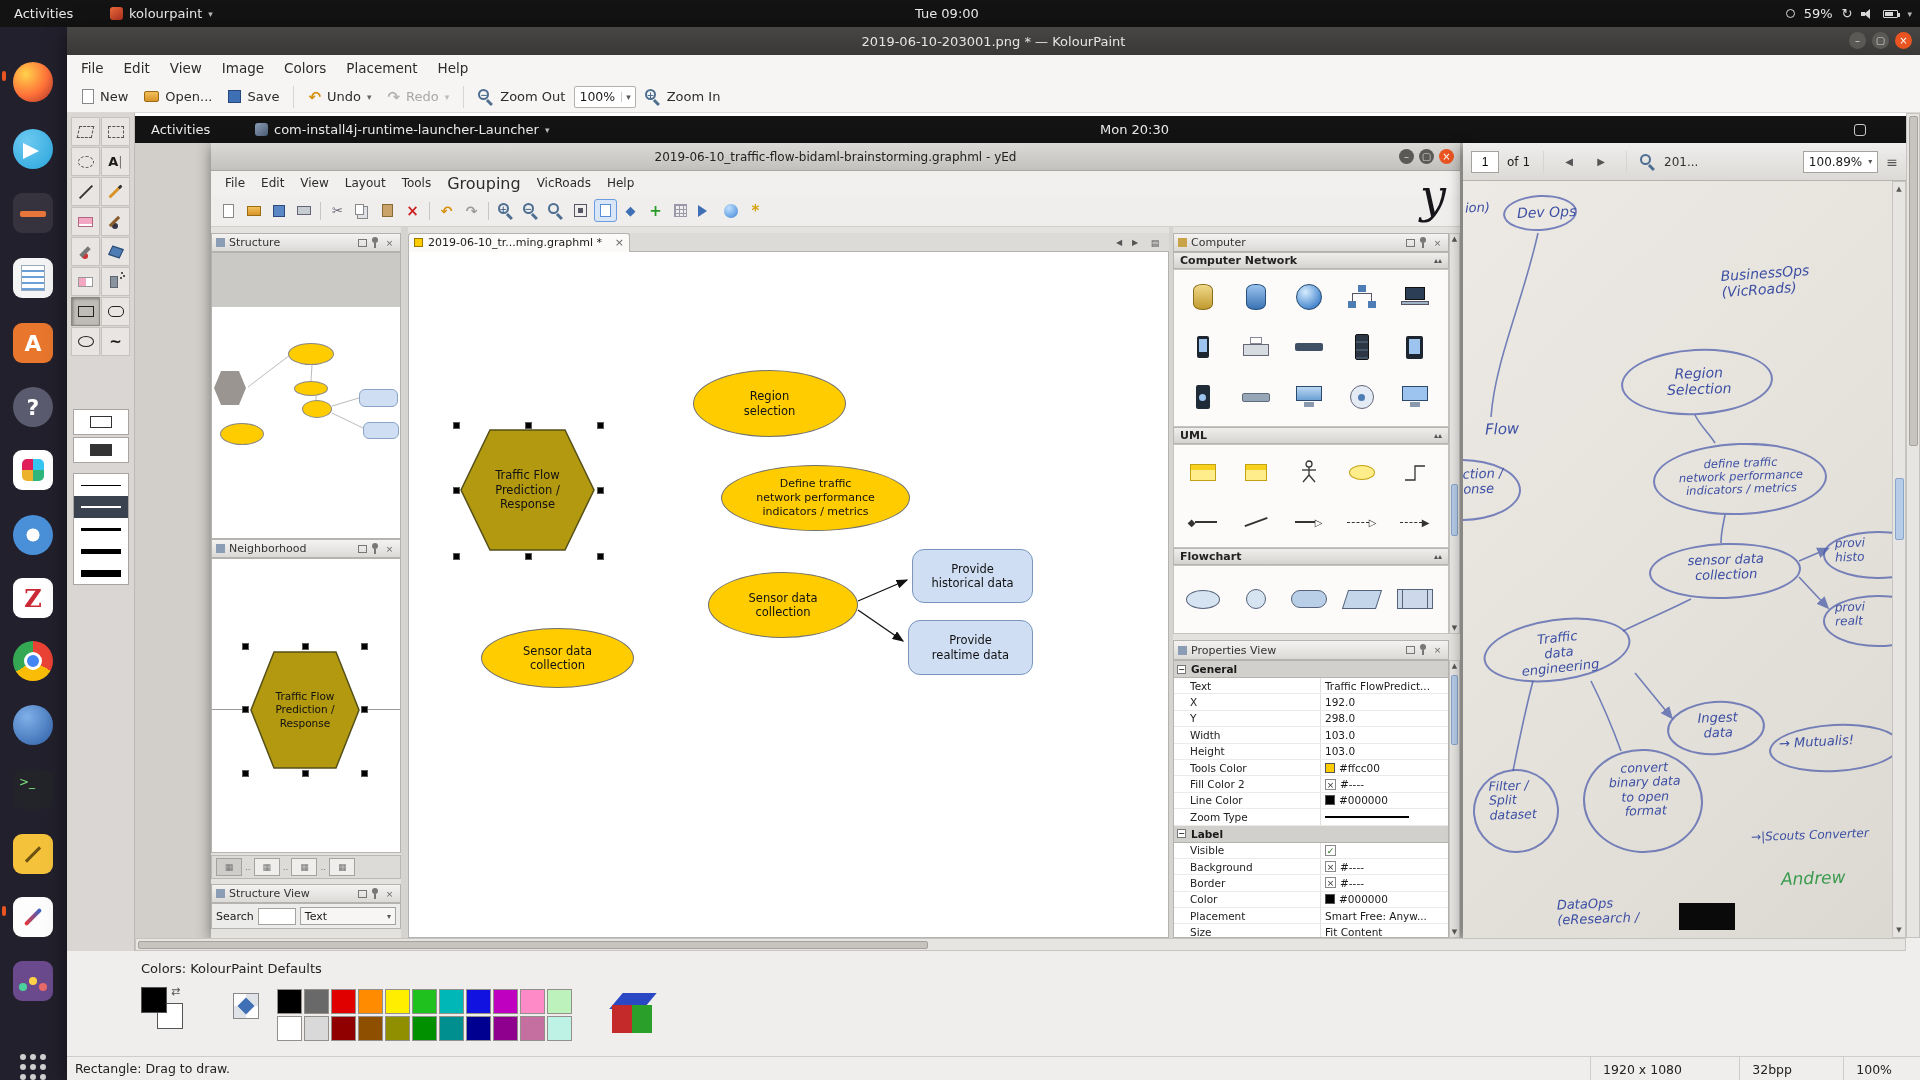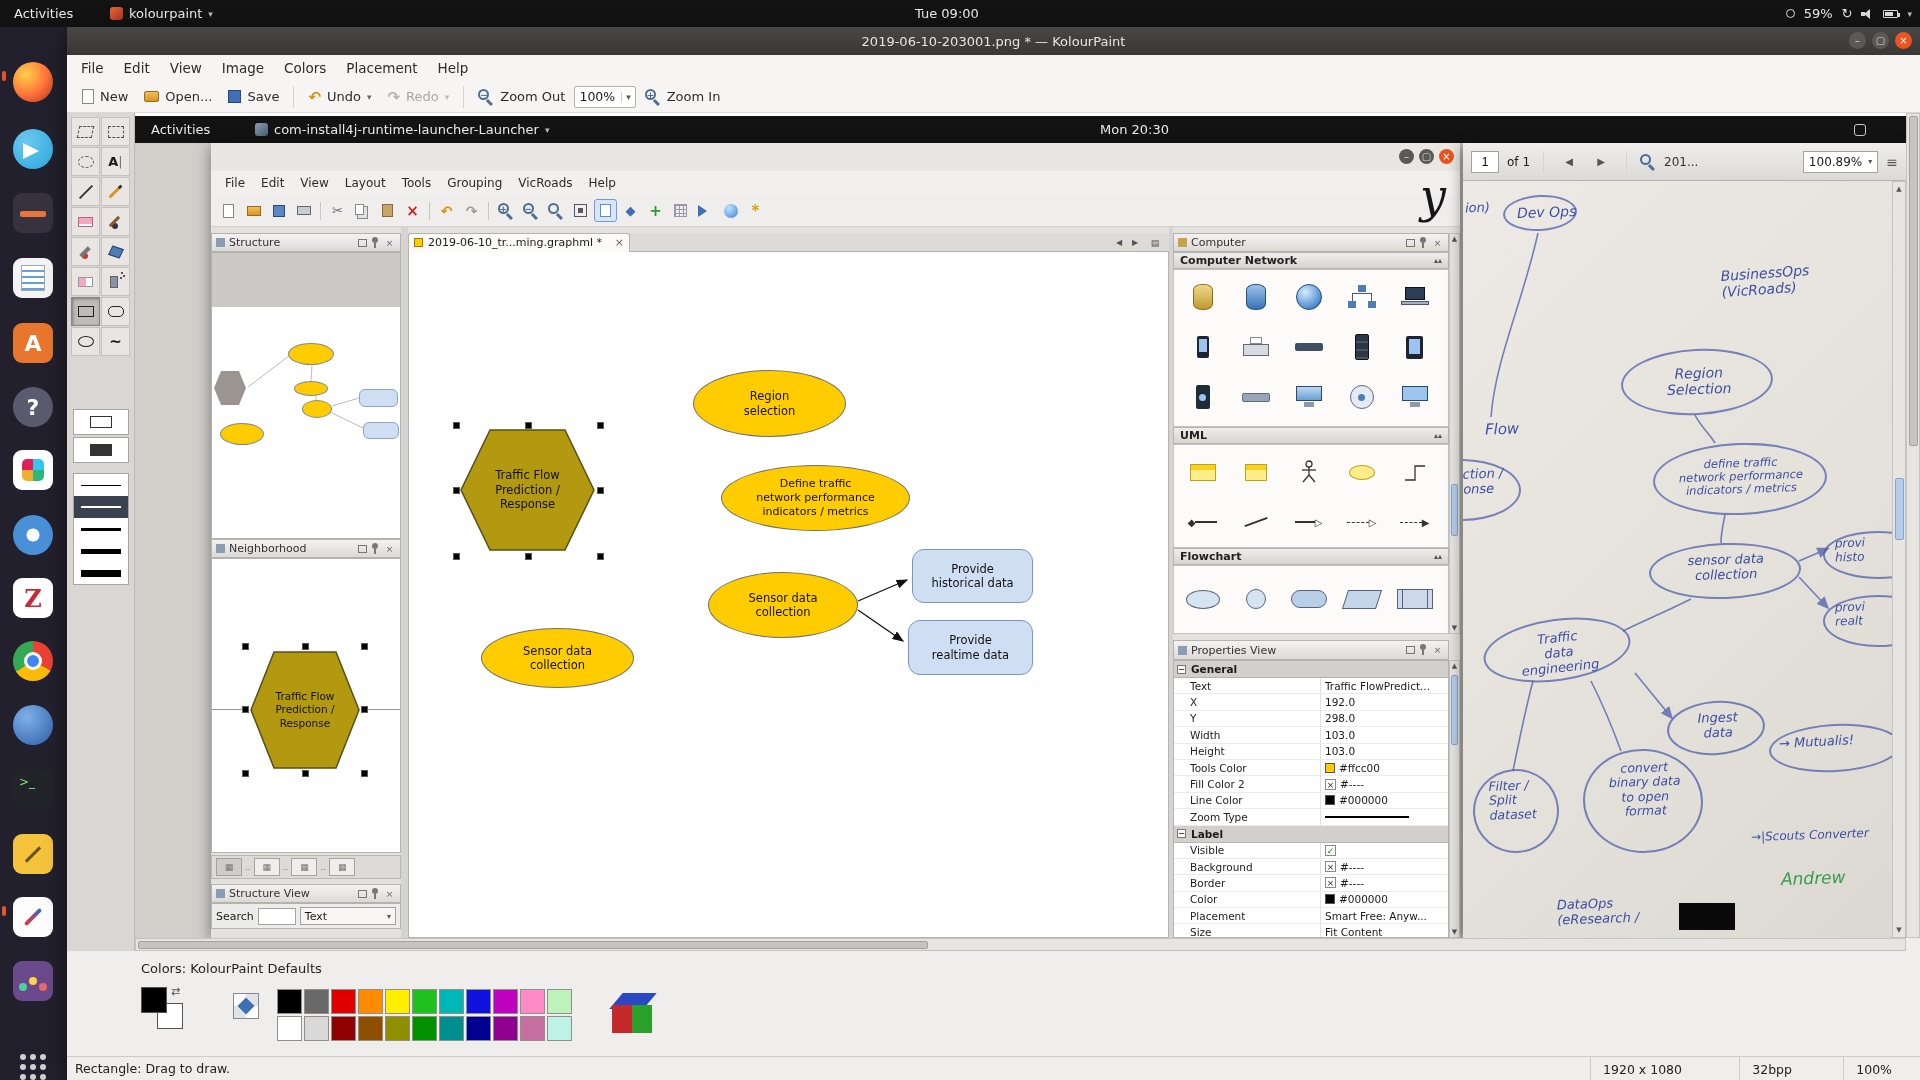--- a/index.html
+++ b/index.html
@@ -292,33 +292,36 @@
         <div class="itm abs" style="left:955px;top:0;height:27px">
             <span>Mon 20:30</span>
           </div>
         <span class="abs" style="right:40px;top:8px;width:12px;height:12px;border:1.5px solid #ccc;border-radius:3px"></span>
       </div>
 
       <div class="abs" style="left:0;top:30px;width:1771px;height:795px;background:#d2cfcb"></div>
 
       <div class="abs" style="left:76px;top:30px;width:1249px;height:795px;background:#e9e7e4;box-shadow:0 3px 14px rgba(0,0,0,.45)">
 
+        <div class="abs ctr" style="left:0;top:0;width:1249px;height:28px;background:linear-gradient(#dcdad7,#c3c1be);font-size:12px;color:#222;border-bottom:1px solid #a9a7a4">
+          <span>2019-06-10_traffic-flow-bidaml-brainstorming.graphml - yEd</span>
+        </div>
         <div class="abs flex" style="left:1188px;top:6px;gap:5px">
           <span class="circ" style="width:15px;height:15px">–</span>
           <span class="circ" style="width:15px;height:15px">▢</span>
           <span class="circ close" style="width:15px;height:15px">×</span>
         </div>
 
         <div class="abs flex" style="left:0;top:28px;width:1249px;height:24px;background:#f1f0ee;font-size:12px;padding-left:6px">
           <span class="mitem" style="font-size:12px;padding:2px 8px">File</span>
           <span class="mitem" style="font-size:12px;padding:2px 8px">Edit</span>
           <span class="mitem" style="font-size:12px;padding:2px 8px">View</span>
           <span class="mitem" style="font-size:12px;padding:2px 8px">Layout</span>
           <span class="mitem" style="font-size:12px;padding:2px 8px">Tools</span>
-          <span class="mitem" style="font-size:12px;padding:2px 8px">Grouping</span>
+          <span class="mitem" style="font-size:16px;padding:2px 8px">Grouping</span>
           <span class="mitem" style="font-size:12px;padding:2px 8px">VicRoads</span>
           <span class="mitem" style="font-size:12px;padding:2px 8px">Help</span>
         </div>
 
         <div class="abs flex" style="left:0;top:52px;width:1249px;height:32px;background:#efeeec;border-bottom:1px solid #d2d0cd;padding-left:6px;gap:2px">
           <span class="yti">
               <span style="width:11px;height:14px;background:#fff;border:1px solid #888;display:inline-block"></span>
             </span>
           <span class="yti">
               <span style="width:14px;height:10px;background:linear-gradient(#f2c05a,#d89428);border:1px solid #9a6a14;display:inline-block"></span>

